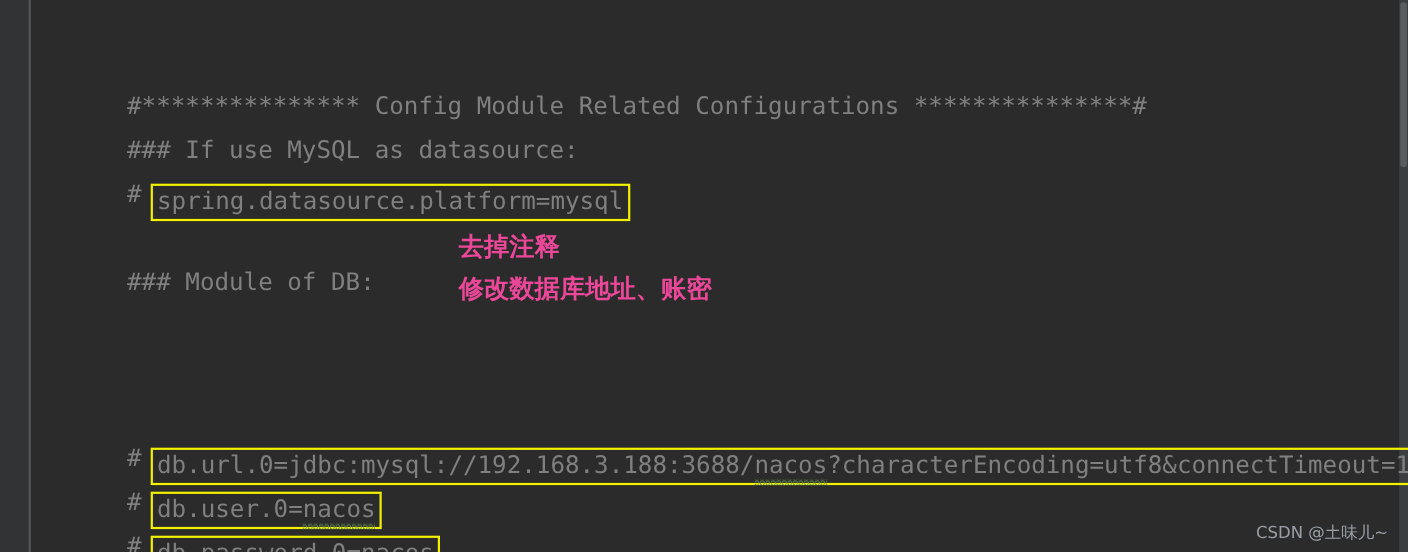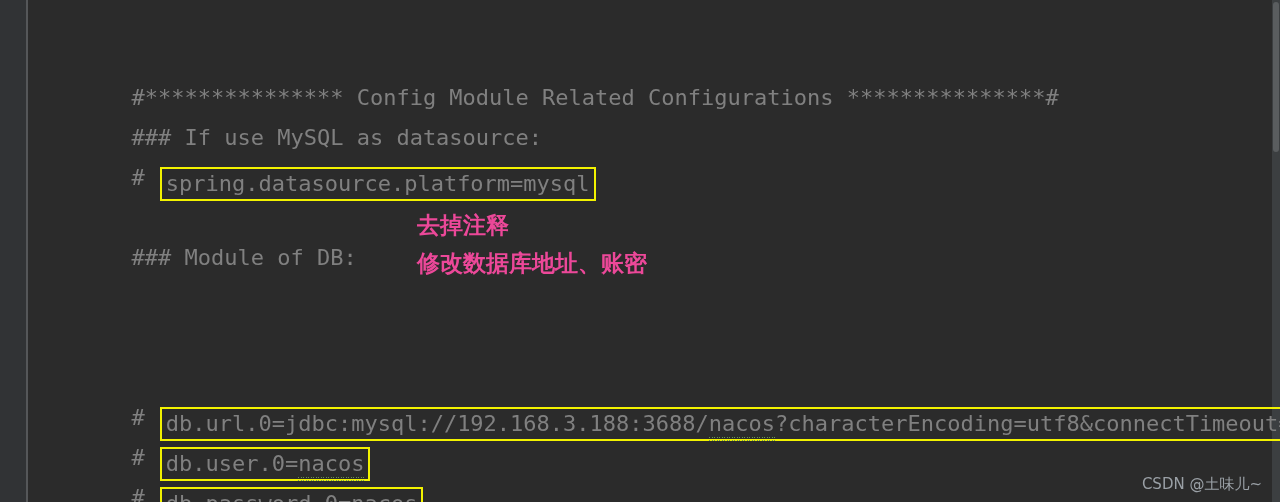--- a/index.html
+++ b/index.html
@@ -53,40 +53,40 @@
   
   .code {
     position: absolute;
     left: 36px;
     top: 16px;
     width: 1244px;
     height: 470px;
   }
   .line {
     position: absolute;
-    left: 16px;
+    left: 0;
     height: 40px;
     line-height: 40px;
     white-space: pre;
     font-size: 22px;
     letter-spacing: 0px;
     color: #808080;
   }
   .line.blank { color: transparent; }
 
   .hash {
     color: #808080;
   }
 
   
   .boxed {
     display: inline-block;
     border: 2px solid #f2f200;
     padding: 0 4px;
-    margin-left: 15px;
+    margin-left: 8px;
     line-height: 30px;
     height: 30px;
     vertical-align: -6px;
     box-sizing: content-box;
     color: #808080;
     white-space: pre;
     overflow: visible;
   }
   
   .boxed.wide {

